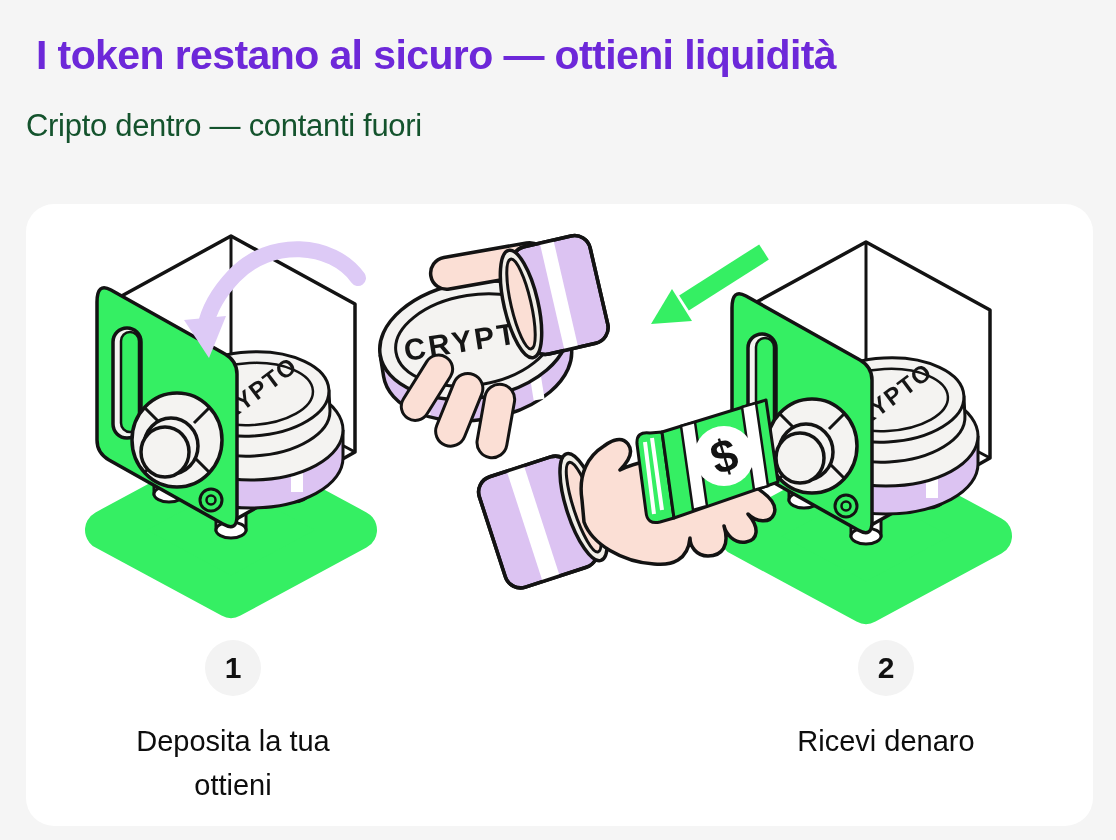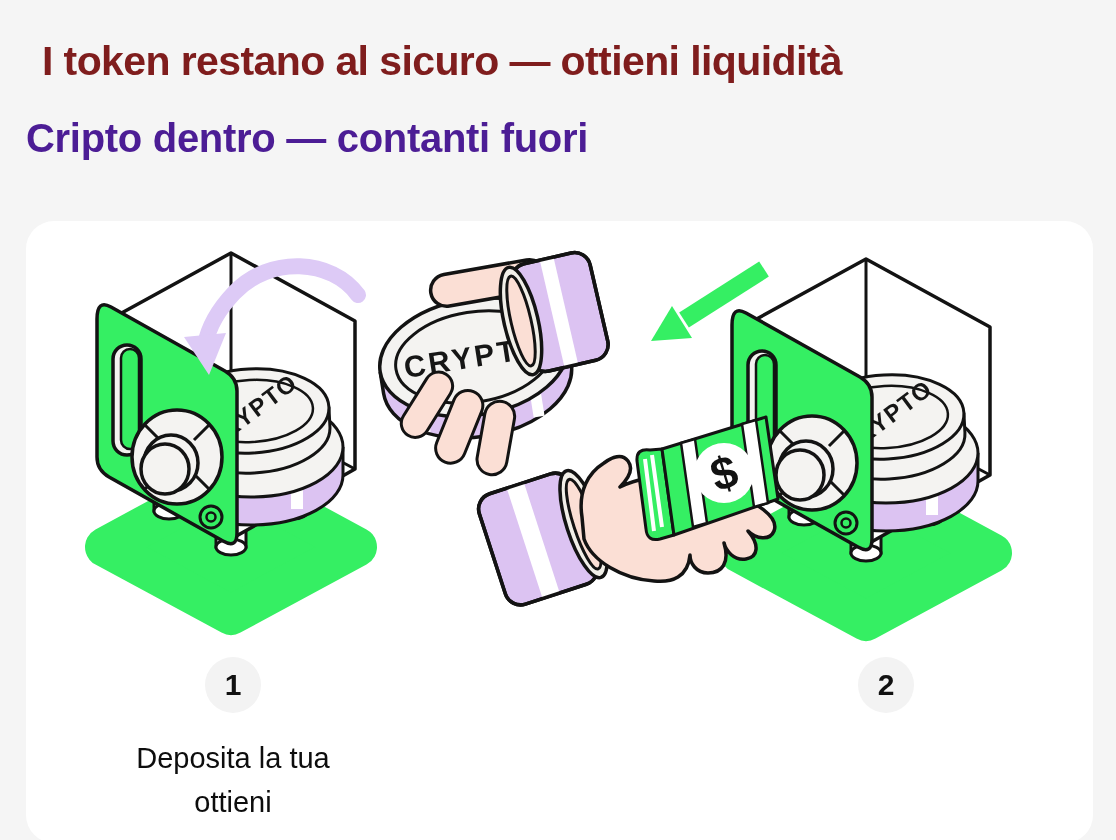--- a/index.html
+++ b/index.html
@@ -5,25 +5,25 @@
   * { box-sizing: border-box; }
   html,body { margin:0; padding:0; }
   body { font-family: "Liberation Sans", sans-serif; }
   .page {
     width:1116px; height:840px; overflow:hidden;
     background:#F5F5F5;
     padding:20px 24px 0 26px;
   }
   .title {
     font-size:41px; font-weight:700; letter-spacing:-0.6px;
-    color:#7f1d1d; margin:16px; line-height:1.25;
+    color:#6d28d9; margin:10px; line-height:1.25;
   }
   .subtitle {
-    font-size:40px; font-weight:700; letter-spacing:-0.3px;
-    color:#4c1d95; margin:26px 0 0 0; line-height:1.25;
+    font-size:31px; font-weight:400; letter-spacing:-0.3px;
+    color:#14532d; margin:26px 0 0 0; line-height:1.25;
   }
   .card {
     width:1067px; height:622px; margin-top:58px;
     background:#FFFFFF; border-radius:28px;
     overflow:hidden;
   }
   .illustration { display:block; width:1067px; height:430px; }
   .steps-row {
     display:flex; justify-content:space-between;
     padding:0 57px; margin-top:6px;
@@ -184,18 +184,19 @@
       <div class="step">
         <div class="step-badge">1</div>
         <div class="step-label">
           <span>Deposita la tua</span>
           <span>ottieni</span>
         </div>
       </div>
       <div class="step">
         <div class="step-badge">2</div>
         <div class="step-label">
+          <span>Ricevi denaro</span>
         </div>
       </div>
     </div>
 
   </div>
 </div>
 
 </body></html>

